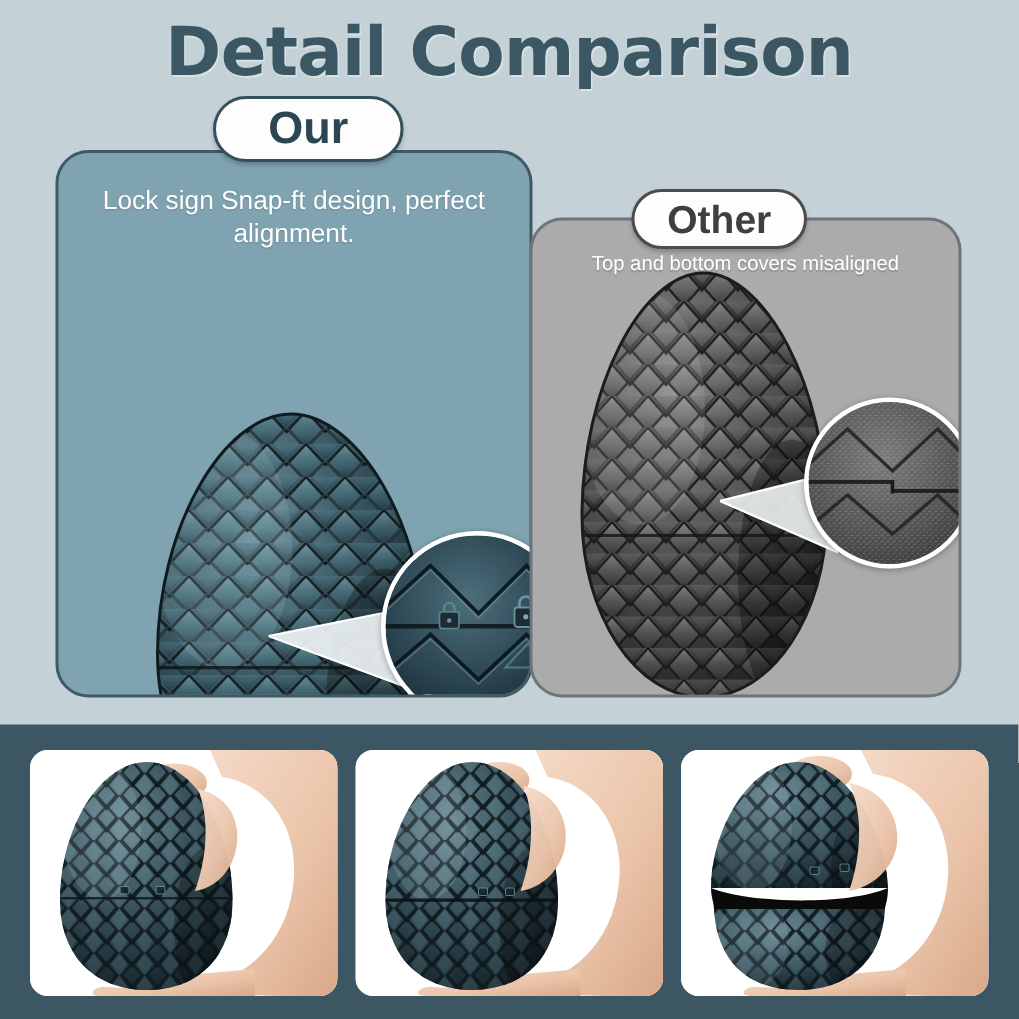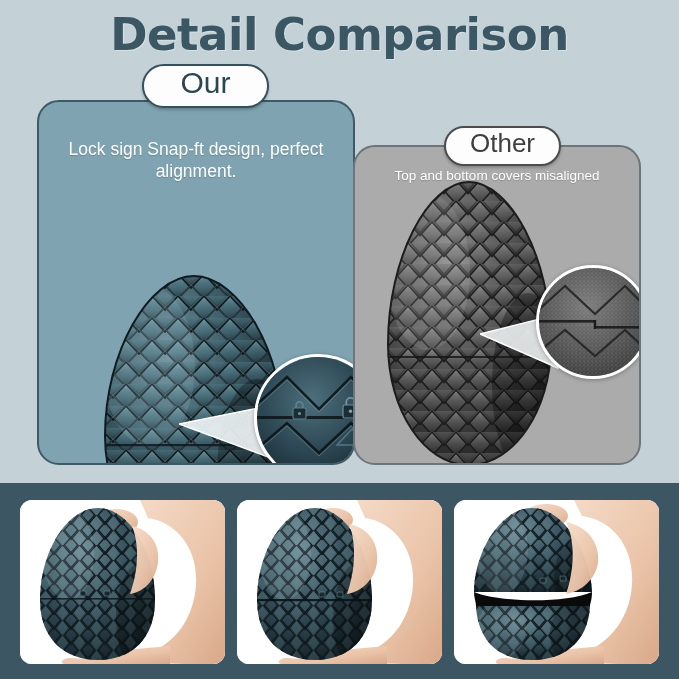--- a/index.html
+++ b/index.html
@@ -53,53 +53,53 @@
 
   .panel-caption {
     position: absolute;
     left: 0; width: 100%;
     text-align: center;
     color: #ffffff;
     line-height: 1.28;
     text-shadow: 0 1px 1px rgba(0,0,0,0.18);
   }
   .caption-our {
-    top: 36px;
+    top: 20px;
     font-size: 17.5px;
     padding: 0 14px;
     box-sizing: border-box;
   }
   .caption-other {
     top: 20px;
     font-size: 13.5px;
     padding: 0 8px;
     box-sizing: border-box;
   }
 
   
   .badge {
     position: absolute;
     background: #fdfdfd;
     border-radius: 999px;
     display: flex;
-    align-items: flex-start;
+    align-items: center;
     justify-content: center;
-    font-weight: normal;
+    font-weight: bold;
     box-shadow: 0 2px 3px rgba(0,0,0,0.22);
     z-index: 20;
   }
   .badge-our {
     left: 142px; top: 64px;
     width: 123px; height: 40px;
     border: 2.5px solid #33505c;
     color: #2c4753;
     font-size: 30px;
   }
   .badge-other {
-    left: 444px; top: 126px;
+    left: 421px; top: 126px;
     width: 113px; height: 36px;
     border: 2.5px solid #4c4c4c;
     color: #3f3f3f;
     font-size: 26px;
   }
 
   
   .egg-wrap { position: absolute; }
   .egg-our  { left: 48px; top: 172px; width: 215px; height: 285px; }
   .egg-other{ left: 370px; top: 178px; width: 195px; height: 288px; }

